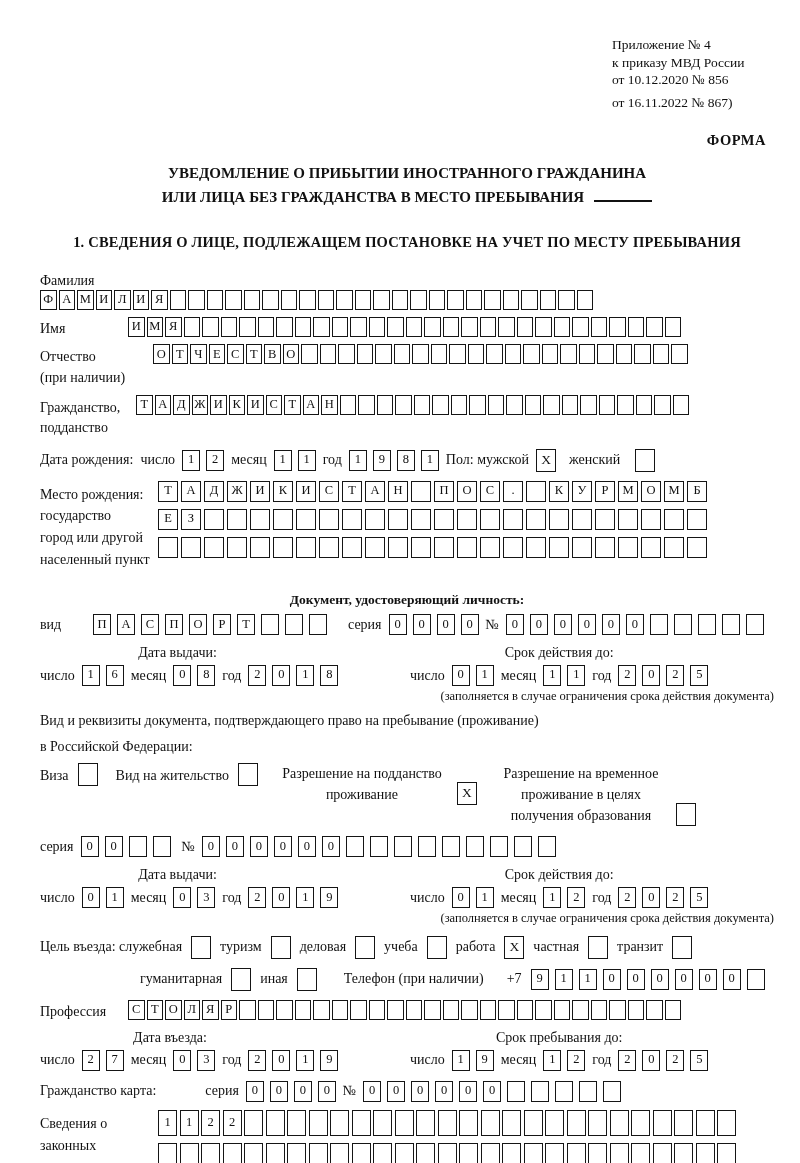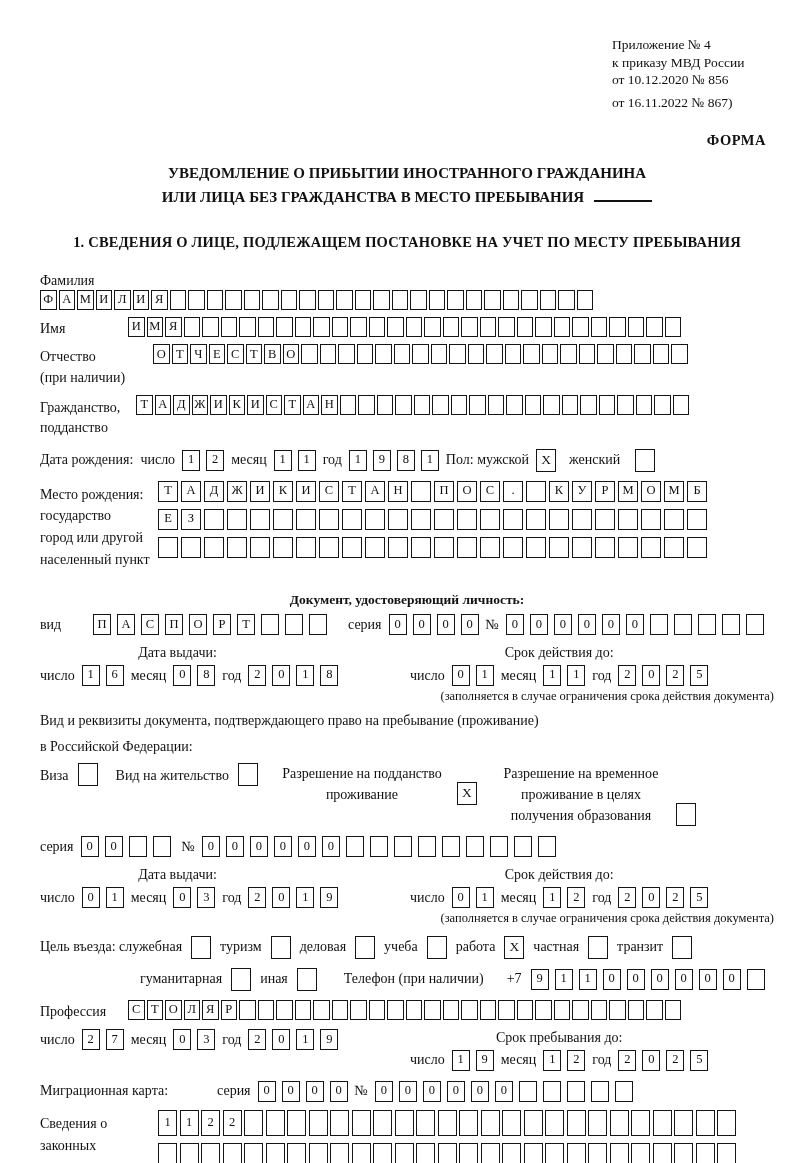--- a/index.html
+++ b/index.html
@@ -588,20 +588,21 @@
       <span class="cell"></span>
       <span class="cell"></span>
       <span class="cell"></span>
       <span class="cell"></span>
       <span class="cell"></span>
     </div>
 </div>
 
 <div class="date-grid">
   <div class="date-col" style="width:370px;">
+    <div class="dlabel" style="padding-right:110px;">Дата въезда:</div>
     <div class="date-row">
       <span>число</span>
       <span class="cells date">
           <span class="cell">2</span>
           <span class="cell">7</span>
         </span>
       <span>месяц</span>
       <span class="cells date">
           <span class="cell">0</span>
           <span class="cell">3</span>
@@ -633,21 +634,21 @@
           <span class="cell">2</span>
           <span class="cell">0</span>
           <span class="cell">2</span>
           <span class="cell">5</span>
         </span>
     </div>
   </div>
 </div>
 
 <div class="row inline" style="margin-top:10px;">
-  <span>Миграционная карта:</span>
+  <span>Гражданство карта:</span>
   <span style="margin-left:42px;">серия</span>
   <span class="cells date">
       <span class="cell">0</span>
       <span class="cell">0</span>
       <span class="cell">0</span>
       <span class="cell">0</span>
     </span>
   <span>№</span>
   <span class="cells date">
       <span class="cell">0</span>

